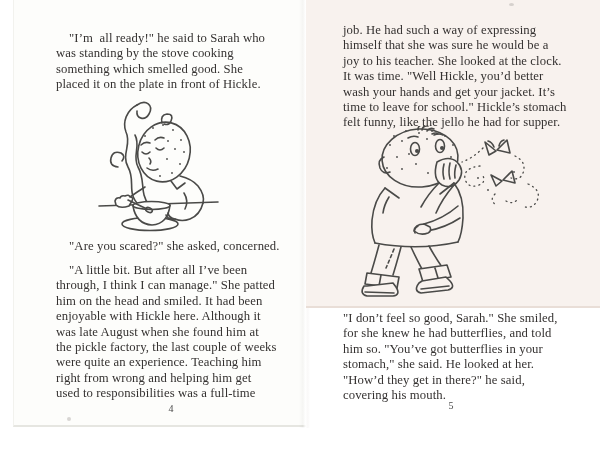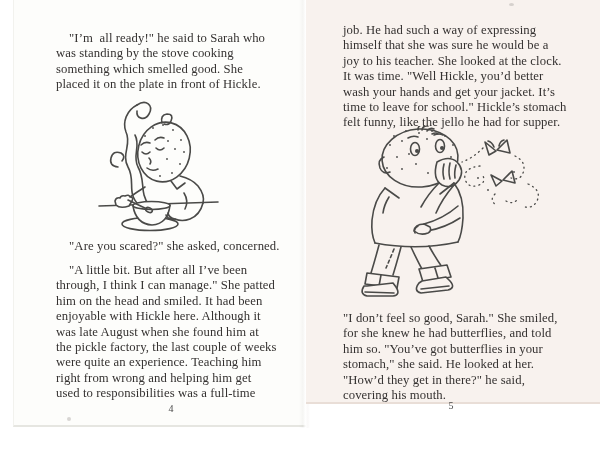--- a/index.html
+++ b/index.html
@@ -15,21 +15,21 @@
     font-family:"Liberation Serif", serif;
   }
   .page{position:absolute;top:0;box-sizing:border-box;}
   .page-left{
     left:13px;width:293px;height:427px;
     background:var(--left-page-bg);
     border-left:1px solid #f2f2ee;
     border-bottom:2px solid #e6e6e1;
   }
   .page-right{
-    left:306px;width:294px;height:404px;
+    left:306px;width:294px;height:308px;
     background:var(--right-page-bg);
     border-bottom:2px solid #e9ded7;
   }
   .gutter{
     position:absolute;left:299px;top:0;width:11px;height:428px;
     background:linear-gradient(90deg,
       rgba(120,120,115,0) 0%,
       rgba(120,120,115,0.06) 35%,
       rgba(255,255,255,0.85) 58%,
       rgba(150,130,120,0.05) 80%,

